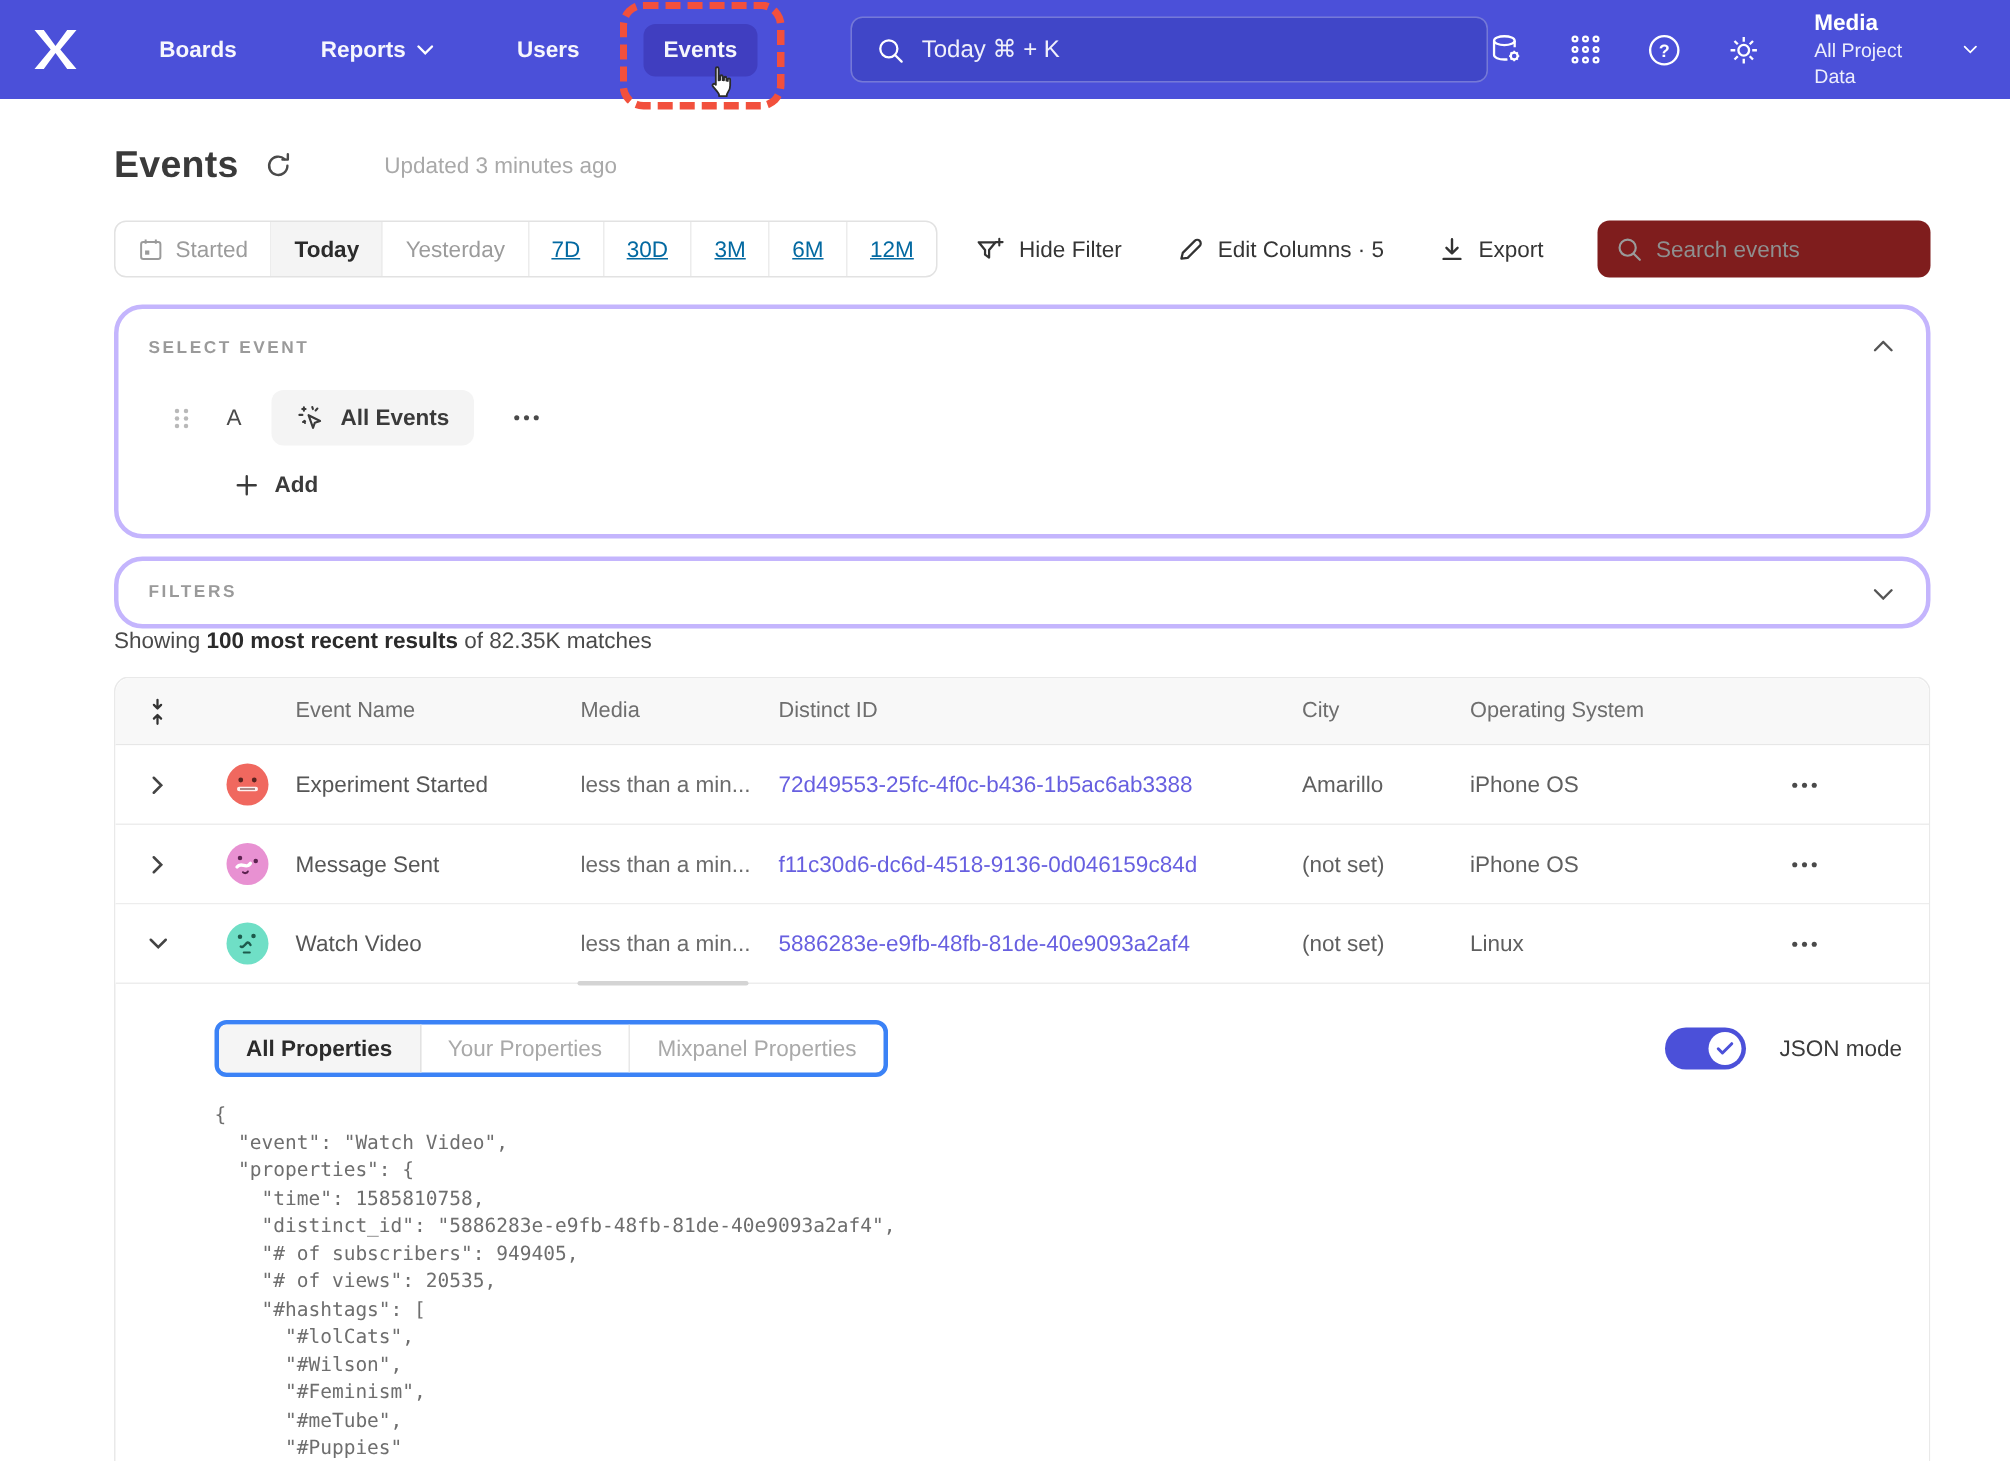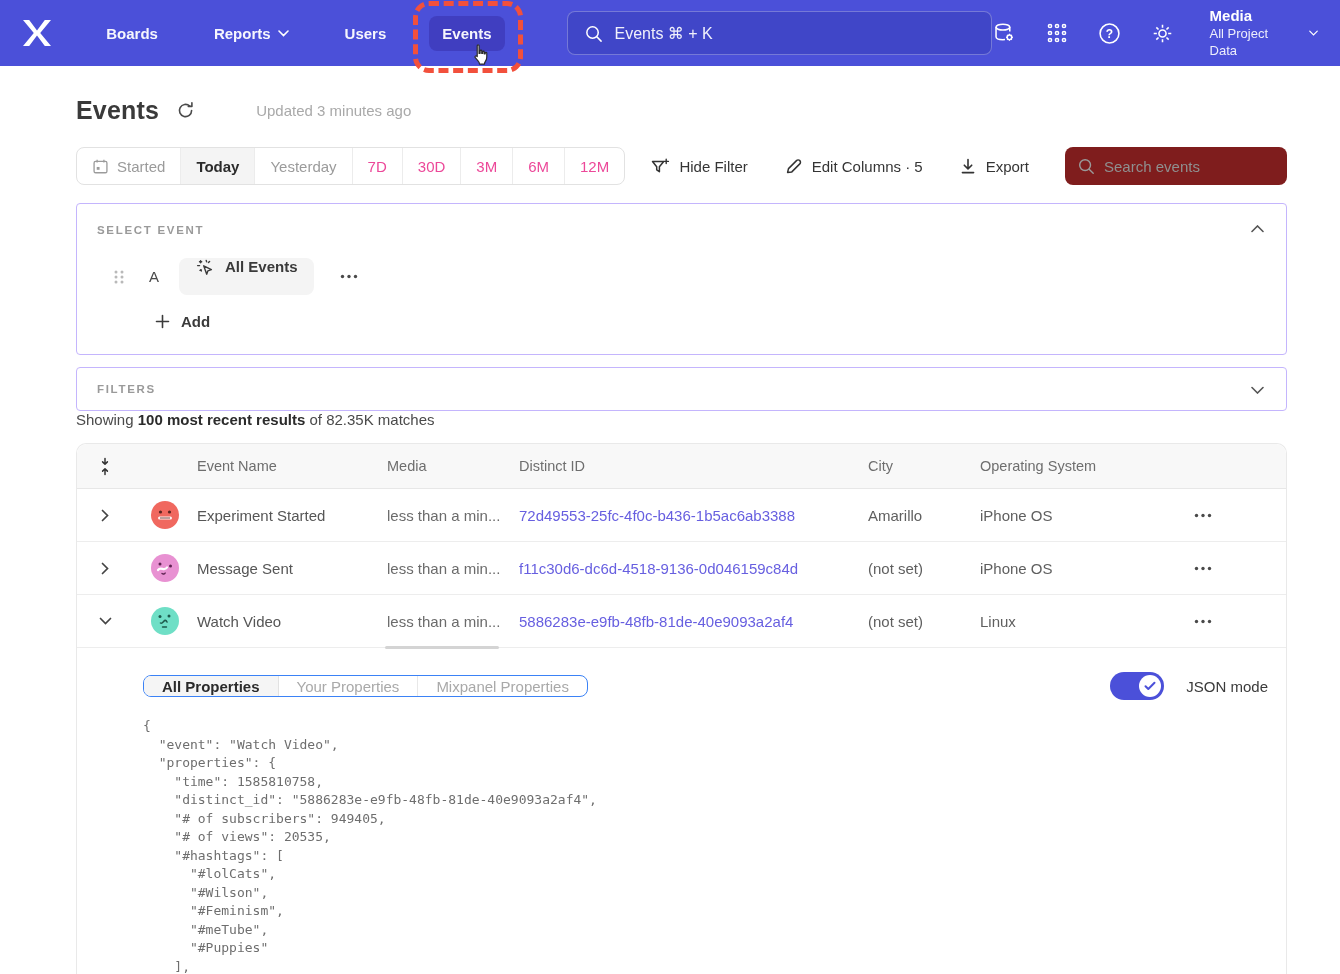--- a/index.html
+++ b/index.html
@@ -35,39 +35,39 @@
   .page-title { font-size:25px; font-weight:700; color:#3a3a3a; letter-spacing:.2px; }
   .updated { font-size:15px; color:#a9a9a9;margin-left:44px; }
   .refresh { width:19px; height:19px; cursor:pointer; }
 
   .controls-row { display:flex; align-items:center; margin-top:22px; }
   .segmented { display:inline-flex; border:1px solid #e2e2e2; border-radius:8px;
     height:38px; overflow:hidden; background:#fff; }
   .segment { display:flex; align-items:center; gap:8px; padding:0 15px; font-size:15px;
     color:#9b9b9b; border-right:1px solid #ececec; cursor:pointer; white-space:nowrap; }
   .segment:last-child { border-right:none; }
-  .segment.mid { color:#ec4899; }
+  .segment.mid { color:#0369a1;text-decoration:underline; }
   .segment.selected { background:#f4f4f4; color:#2b2b2b; font-weight:700; }
   .toolbar-right { margin-left:auto; display:flex; align-items:center; gap:36px; }
   .tool-btn { display:flex; align-items:center; gap:9px; font-size:15px; color:#353535;
     font-weight:500; cursor:pointer; white-space:nowrap; }
   .search-events { width:222px; height:38px; background:#7f1d1d; border-radius:8px;
     display:flex; align-items:center; padding:0 12px; gap:9px; color:#8f8f8f; font-size:15px; }
 
-  .card { border:1px solid #c4b5fd; border-radius:4px; margin-top:18px; position:relative;
+  .card { border:3px solid #c4b5fd; border-radius:19px; margin-top:18px; position:relative;
     background:#fff; }
   .card-label { font-size:11.5px; letter-spacing:1.7px; color:#9a9a9a; font-weight:600; }
   .collapse-btn { position:absolute; right:18px; top:14px; width:22px; height:22px;
     display:flex; align-items:center; justify-content:center; cursor:pointer; }
   .select-event-card { padding:20px 20px 24px 20px; }
   .event-builder-row { display:flex; align-items:center; margin-top:22px; margin-left:14px; }
   .drag-handle { width:16px; height:16px; cursor:grab; }
   .row-letter { margin:0 20px 0 22px; font-size:15px; color:#4a4a4a; }
   .event-chip { background:#f4f4f4; border-radius:8px; height:37px; padding:0 16px;
-    display:flex; gap:10px; font-size:15px; font-weight:700;
+    display:flex; align-items:center; gap:10px; font-size:15px; font-weight:700;
     color:#3a3a3a; cursor:pointer; }
   .more-dots { margin-left:26px; cursor:pointer; display:flex; align-items:center; }
   .add-row { display:flex; align-items:center; gap:11px; margin:18px 0 0 58px;
     font-size:15px; font-weight:600; color:#3b3b3b; cursor:pointer; }
   .filters-card { margin-top:12px; padding:15px 20px; display:flex; align-items:flex-start; }
   .filters-card .collapse-btn { top:11px; }
 
   .results-line { font-size:15px; color:#4a4a4a; }
   .results-line b { color:#2b2b2b; }
 
@@ -86,22 +86,22 @@
   .cell-event { color:#565656; }
   .cell-time { color:#6b6b6b; }
   .cell-id { color:#675FE0; cursor:pointer; }
   .cell-actions { padding-left:18px; cursor:pointer; display:flex; align-items:center; }
   .scroll-thumb { position:absolute; left:308px; top:202px; width:114px; height:3px;
     background:#d4d4d4; border-radius:2px; }
 
   
   .expanded { padding:24px 18px 0 66px; display:flex; flex-direction:column; }
   .exp-top { display:flex; align-items:center; }
-  .prop-tabs { display:inline-flex; border:1px solid #3b82f6; border-radius:8px;
-    height:22px; overflow:hidden;text-align:center; }
+  .prop-tabs { display:inline-flex; border:3px solid #3b82f6; border-radius:8px;
+    height:38px; overflow:hidden;text-align:center; }
   .prop-tab { display:flex; align-items:center; padding:0 18px; font-size:15px;
     color:#a9a9a9; font-weight:500; border-right:1px solid #e8e8e8; cursor:pointer; }
   .prop-tab:last-child { border-right:none; }
   .prop-tab.selected { background:#f5f5f5; color:#2b2b2b; font-weight:700;
     border-right:1px solid #e2e2e2; }
   .toggle-group { margin-left:auto; display:flex; align-items:center; gap:22px; }
   .toggle { width:54px; height:28px; border-radius:14px; background:#4B50D9;
     position:relative; cursor:pointer; }
   .knob { position:absolute; right:3px; top:3px; width:22px; height:22px; background:#fff;
     border-radius:50%; display:flex; align-items:center; justify-content:center; }
@@ -137,21 +137,21 @@
       <svg class="cursor-hand" viewBox="0 0 28 28">
         <path d="M11 4c0-1.3 2-1.3 2 0v8.4l1.1-.2V9.7c0-1.2 1.8-1.2 1.8 0v2.6l1 .1v-1.7c0-1.1 1.7-1.1 1.7 0v2l1 .2v-1c0-1.1 1.7-1.1 1.7 0v4.2c0 2.1-.6 3.5-1.5 4.7-.6.8-1 2-1 3H13.4c0-1.1-.4-2.1-1.1-2.9l-3.4-4.1c-1-1.2.7-2.5 1.7-1.5l.4.4z" fill="#fff" stroke="#2b2b2b" stroke-width="1.3" stroke-linejoin="round"></path>
       </svg>
     </div>
   </nav>
   <div class="nav-search">
     <svg width="19" height="19" viewBox="0 0 20 20">
       <circle cx="9" cy="9" r="6" stroke="#fff" stroke-width="1.6" fill="none"></circle>
       <path d="M13.5 13.5L18 18" stroke="#fff" stroke-width="1.6" stroke-linecap="round"></path>
     </svg>
-    <span>Events  ⌘ + K</span>
+    <span>Today  ⌘ + K</span>
   </div>
   <div class="nav-right">
     <div class="nav-icon">
       <svg width="24" height="24" viewBox="0 0 22 22">
         <g stroke="#fff" fill="none" stroke-width="1.4">
           <ellipse cx="10" cy="5.6" rx="6.3" ry="2.7"></ellipse>
           <path d="M3.7 5.6v8.8c0 1.5 2.8 2.7 6.3 2.7.6 0 1.3 0 1.9-.1M16.3 5.6v4"></path>
           <circle cx="16" cy="15" r="2.1"></circle>
           <path d="M16 11.8v1.1M16 17.1v1.1M12.9 15H14M18 15h1.1M13.8 12.8l.8.8M17.4 16.4l.8.8M18.2 12.8l-.8.8M14.6 16.4l-.8.8" stroke-width="1.1"></path>
         </g>

